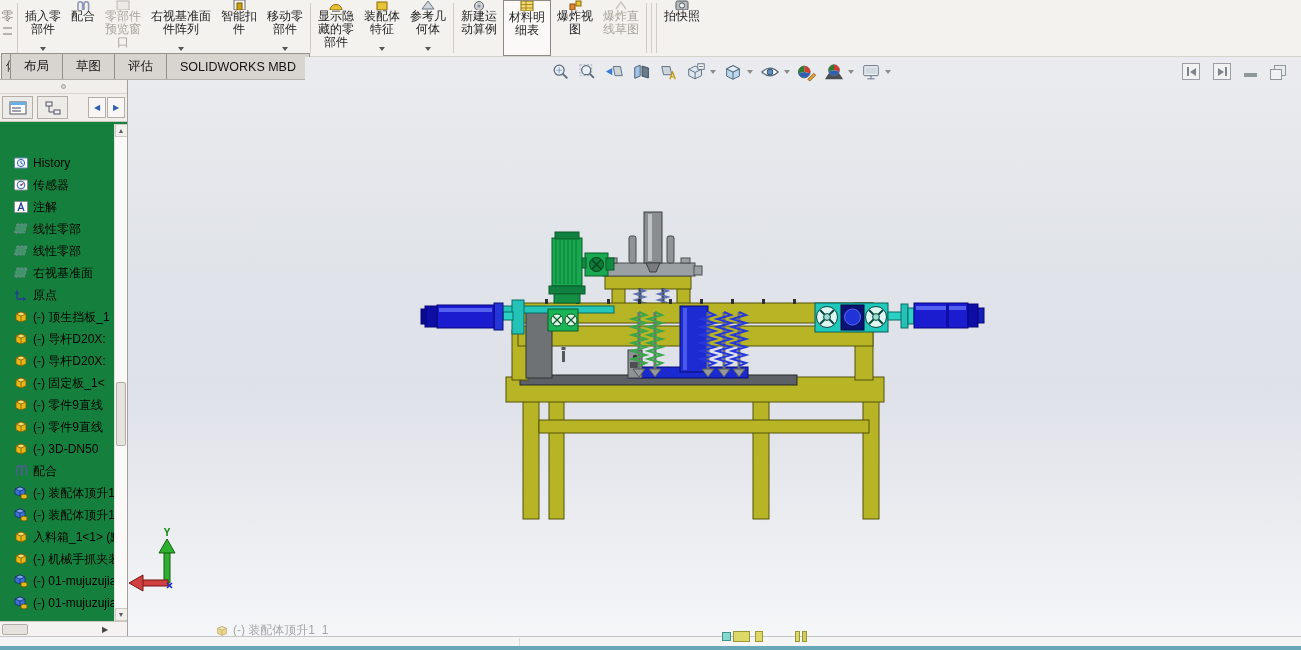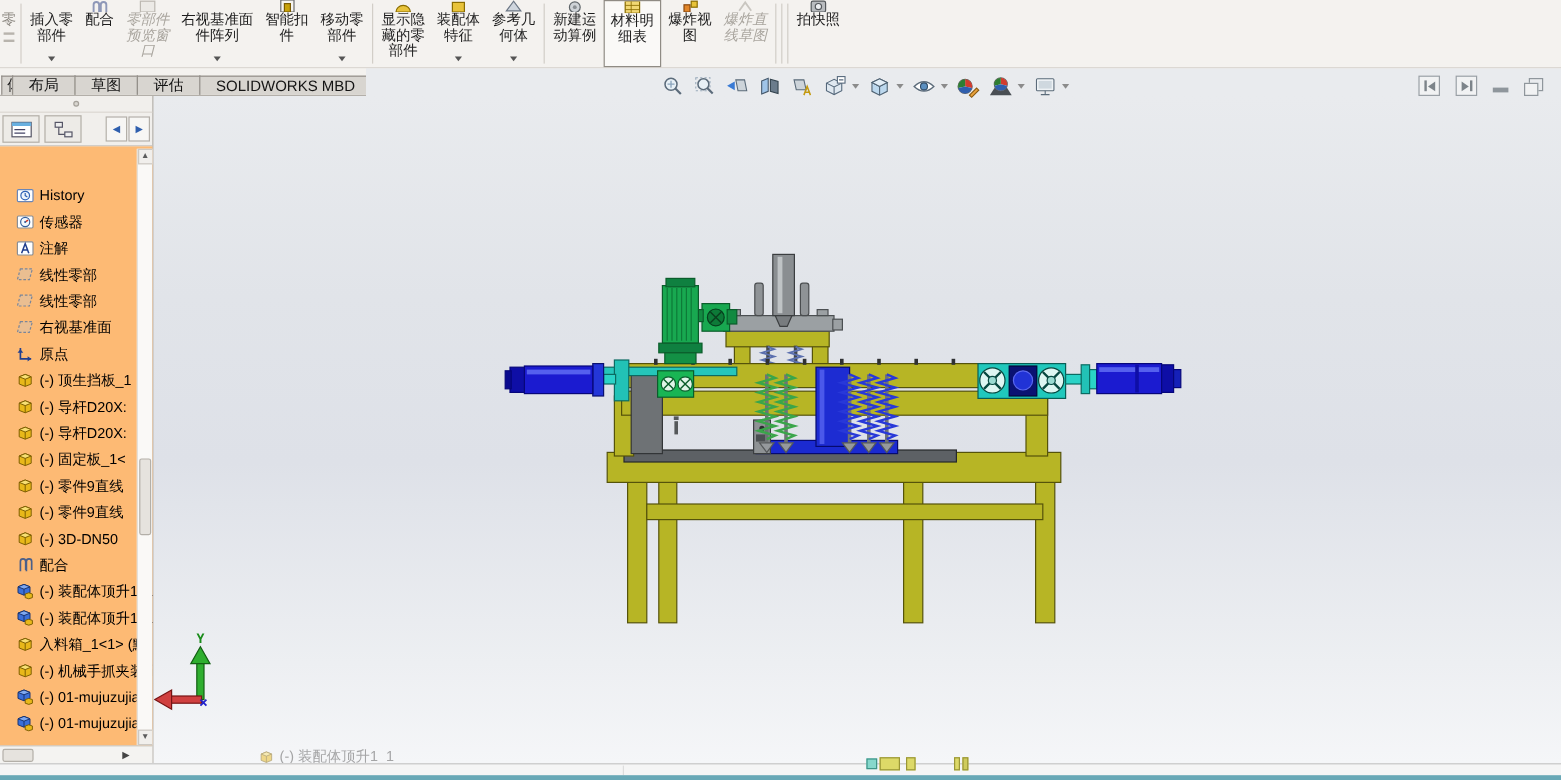--- a/index.html
+++ b/index.html
@@ -10,34 +10,34 @@
   
   .commandbar{height:57px;display:flex;align-items:stretch;background:#f4f2ef;
               border-bottom:1px solid #d6d2cc;padding-left:0;}
   .tb-item{position:relative;display:flex;flex-direction:column;align-items:center;
            padding:0 5px 0 5px;line-height:13px;text-align:center;cursor:default;}
   .tb-icon{height:10px;width:18px;margin-top:0;overflow:hidden;display:flex;
            align-items:flex-end;justify-content:center;flex:none;}
   .tb-icon svg{display:block;width:18px;height:10px;}
   .tb-lines{display:flex;flex-direction:column;}
   .tb-line{white-space:nowrap;}
-  .tb-item.disabled{color:#a9a59e;font-style:italic;}
+  .tb-item.disabled{color:#a9a59e;}
   .tb-item.active{border:1px solid #8f8b84;background:#faf9f7;margin:0 1px;}
   .tb-caret{position:absolute;bottom:5px;left:50%;transform:translateX(-50%);
             width:0;height:0;border-left:3px solid transparent;border-right:3px solid transparent;
             border-top:4px solid #555;}
   .tb-sep{width:1px;background:#d2cec7;margin:3px 2px;}
   .tb-item.partial{width:15px;padding:0 1px;overflow:hidden;color:#8a867f;}
   .tb-dash{width:9px;height:2px;background:#b8b4ad;margin-top:4px;}
 
   
   .band{height:23px;display:flex;}
   .band-left{width:305px;display:flex;align-items:flex-end;background:#f4f2ef;
              border-bottom:1px solid #b3afa9;padding-left:1px;}
-  .tab{height:16px;padding:0 13px;display:flex;align-items:center;background:#d8d5d0;
+  .tab{height:26px;padding:0 13px;display:flex;align-items:center;background:#d8d5d0;
        border:1px solid #94908a;border-bottom:none;margin-right:-1px;font-size:12.5px;color:#141414;
        white-space:nowrap;cursor:default;}
   .tab.partial{width:23px;padding:0 4px;overflow:hidden;}
   .band-right{flex:1;background:#e9ebee;position:relative;z-index:6;overflow:visible;}
 
   
   .hud{position:absolute;left:243px;top:3px;display:flex;align-items:center;gap:1px;}
   .hud-btn{width:26px;height:24px;display:flex;align-items:center;justify-content:center;}
   .hud-btn svg{width:22px;height:20px;display:block;}
   .hud-caret{width:0;height:0;border-left:3px solid transparent;border-right:3px solid transparent;
@@ -69,21 +69,21 @@
             border-bottom:1px solid #dbd7d1;}
   .splitter .dot{width:5px;height:5px;border-radius:50%;background:#d8d5cf;border:1px solid #a5a19a;}
   .panel-tools{height:28px;display:flex;align-items:center;padding:2px 2px;
                border-bottom:1px solid #c9c5bf;}
   .pt-btn{width:31px;height:23px;border:1px solid #b3afa8;background:#edebe7;display:flex;
           align-items:center;justify-content:center;margin-right:4px;}
   .pt-btn svg{width:20px;height:16px;}
   .pt-arrows{margin-left:auto;display:flex;gap:1px;}
   .pt-arrow{width:18px;height:21px;border:1px solid #b3afa8;background:#f7f6f4;color:#2f5fae;
             font-size:8px;display:flex;align-items:center;justify-content:center;}
-  .tree{flex:1;background:#fdba74;position:relative;overflow:hidden;padding-top:30px;}
+  .tree{flex:1;background:#15803d;position:relative;overflow:hidden;padding-top:30px;}
   .tree-item{height:22px;display:flex;align-items:center;padding-left:13px;white-space:nowrap;}
   .tree-item .ticon{width:16px;height:16px;margin-right:4px;flex:none;}
   .tree-item .ticon svg{width:16px;height:16px;display:block;}
   .tlabel{font-size:12px;color:#000;}
   .vscroll{position:absolute;top:2px;right:0;bottom:0;width:13px;display:flex;
            flex-direction:column;align-items:center;background:#faf9f7;border-left:1px solid #e3e0da;}
   .vs-btn{width:13px;height:13px;font-size:7px;color:#5c5c5c;display:flex;align-items:center;
           justify-content:center;background:#f1efec;border:1px solid #cdc9c3;flex:none;}
   .vs-track{flex:1;width:13px;position:relative;}
   .vs-thumb{position:absolute;top:52%;left:1px;width:10px;height:64px;background:#e6e3de;

